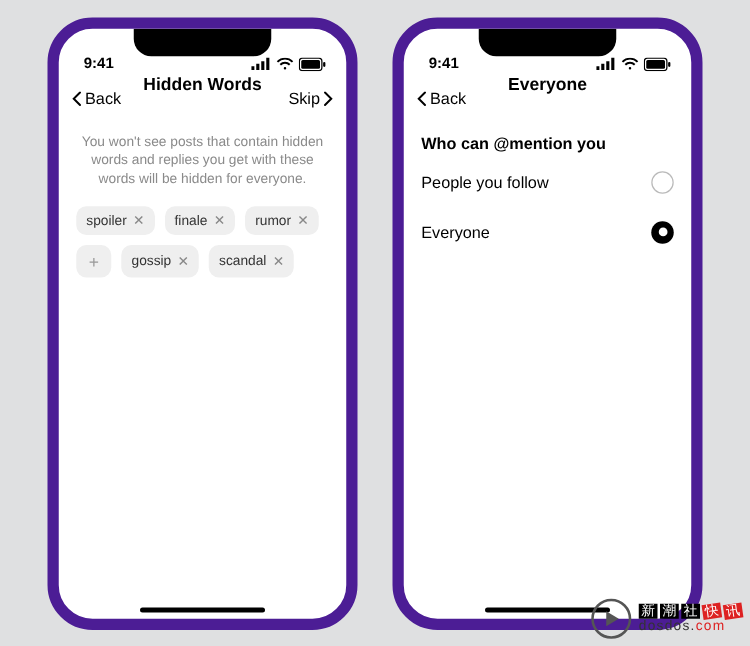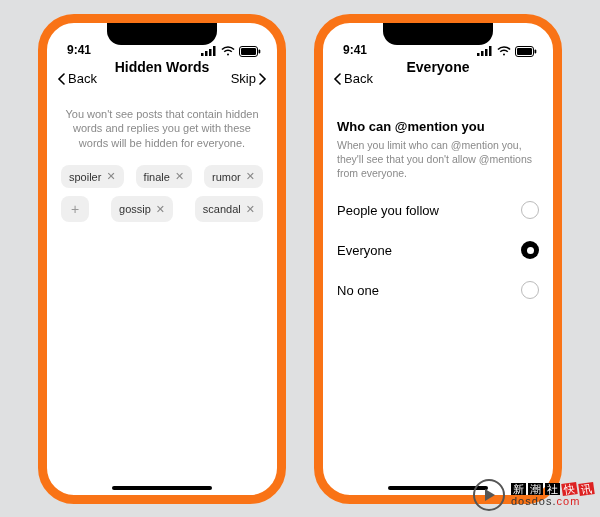--- a/index.html
+++ b/index.html
@@ -1,30 +1,30 @@
 <!DOCTYPE html>
 <html><head>
 <meta charset="utf-8">
 <style>
   * { margin: 0; padding: 0; box-sizing: border-box; font-family: -apple-system, BlinkMacSystemFont, "Segoe UI", Helvetica, Arial, sans-serif; }
   body { width: 600px; height: 517px; background: #dfe0e1; display: flex; gap: 28px; justify-content: center; align-items: center; position: relative; overflow: hidden; }
-  .phone { width: 248px; height: 490px; background: #fff; border: 9px solid #f97316; border-radius: 36px; position: relative; overflow: hidden; }
+  .phone { width: 248px; height: 490px; background: #fff; border: 9px solid #4c1d95; border-radius: 36px; position: relative; overflow: hidden; }
   .notch { position: absolute; top: 0; left: 50%; transform: translateX(-50%); width: 110px; height: 22px; background: #000; border-radius: 0 0 14px 14px; z-index: 5; }
   .statusbar { height: 36px; display: flex; justify-content: space-between; align-items: flex-end; padding: 0 16px 2px 20px; font-size: 12px; font-weight: 700; }
   .status-icons { display: flex; align-items: center; gap: 4px; }
   .navbar { height: 40px; display: flex; justify-content: space-between; padding: 0 10px; position: relative; }
   .nav-side { display: flex; align-items: center; font-size: 13px; gap: 3px; }
   .nav-title { position: absolute; left: 50%; transform: translateX(-50%); font-weight: 700; font-size: 14px; }
   .content { padding: 8px 14px; }
   .desc { color: #8a8a8a; font-size: 11px; line-height: 1.35; text-align: center; margin-bottom: 14px; }
-  .chips { display: flex; flex-wrap: wrap; gap: 8px; justify-content: space-between; }
+  .chips { display: flex; flex-wrap: wrap; gap: 8px; }
   .chip { background: #efefef; color: #333; border-radius: 8px; padding: 5px 8px; font-size: 11px; display: flex; align-items: center; gap: 5px; }
   .chip-x { color: #888; font-size: 11px; }
   .chip-add { background: #efefef; color: #999; border-radius: 8px; padding: 5px 10px; font-size: 14px; }
-  .sect-title { font-weight: 700; font-size: 13px; margin-bottom: 4px; margin-top: 12px; }
+  .sect-title { font-weight: 700; font-size: 13px; margin-bottom: 4px; }
   .sect-desc { color: #8a8a8a; font-size: 10.5px; line-height: 1.35; margin-bottom: 10px; }
   .option { display: flex; align-items: center; justify-content: space-between; padding: 11px 0; font-size: 13px; }
   .radio-outer { width: 18px; height: 18px; border-radius: 50%; border: 1.5px solid #bbb; display: flex; align-items: center; justify-content: center; }
   .radio-selected { border: none; background: #000; }
   .radio-inner { width: 7px; height: 7px; background: #fff; border-radius: 50%; }
   .homebar { position: absolute; bottom: 5px; left: 50%; transform: translateX(-50%); width: 100px; height: 4px; background: #000; border-radius: 3px; }
   .watermark { position: absolute; right: 6px; bottom: 6px; display: flex; align-items: center; gap: 6px; }
   .wm-play { width: 32px; height: 32px; border: 2px solid #555; border-radius: 50%; display: flex; align-items: center; justify-content: center; }
   .wm-tri { width: 0; height: 0; border-left: 10px solid #555; border-top: 6px solid transparent; border-bottom: 6px solid transparent; margin-left: 2px; }
   .wm-text { font-size: 11px; line-height: 1.1; }
@@ -131,34 +131,29 @@
       <svg width="8" height="12" viewBox="0 0 8 12">
           <path d="M7 1L2 6l5 5" stroke="#000" stroke-width="1.6" fill="none" stroke-linecap="round"></path>
         </svg>
       <span>Back</span>
     </div>
     <div class="nav-title">Everyone</div>
     <div class="nav-side" style="width:40px"></div>
   </div>
   <div class="content">
     <div class="sect-title">Who can @mention you</div>
-    <div class="sect-desc">When you limit who can @mention you, they'll see that you don't allow @mentions from everyone.</div>
     <div class="option">
       <span>People you follow</span>
       <span class="radio-outer"></span>
     </div>
     <div class="option">
       <span>Everyone</span>
       <span class="radio-outer radio-selected">
           <span class="radio-inner"></span>
         </span>
-    </div>
-    <div class="option">
-      <span>No one</span>
-      <span class="radio-outer"></span>
     </div>
   </div>
   <div class="homebar"></div>
 </div>
 
 <div class="watermark">
   <div class="wm-play">
       <div class="wm-tri"></div>
     </div>
   <div class="wm-text">

